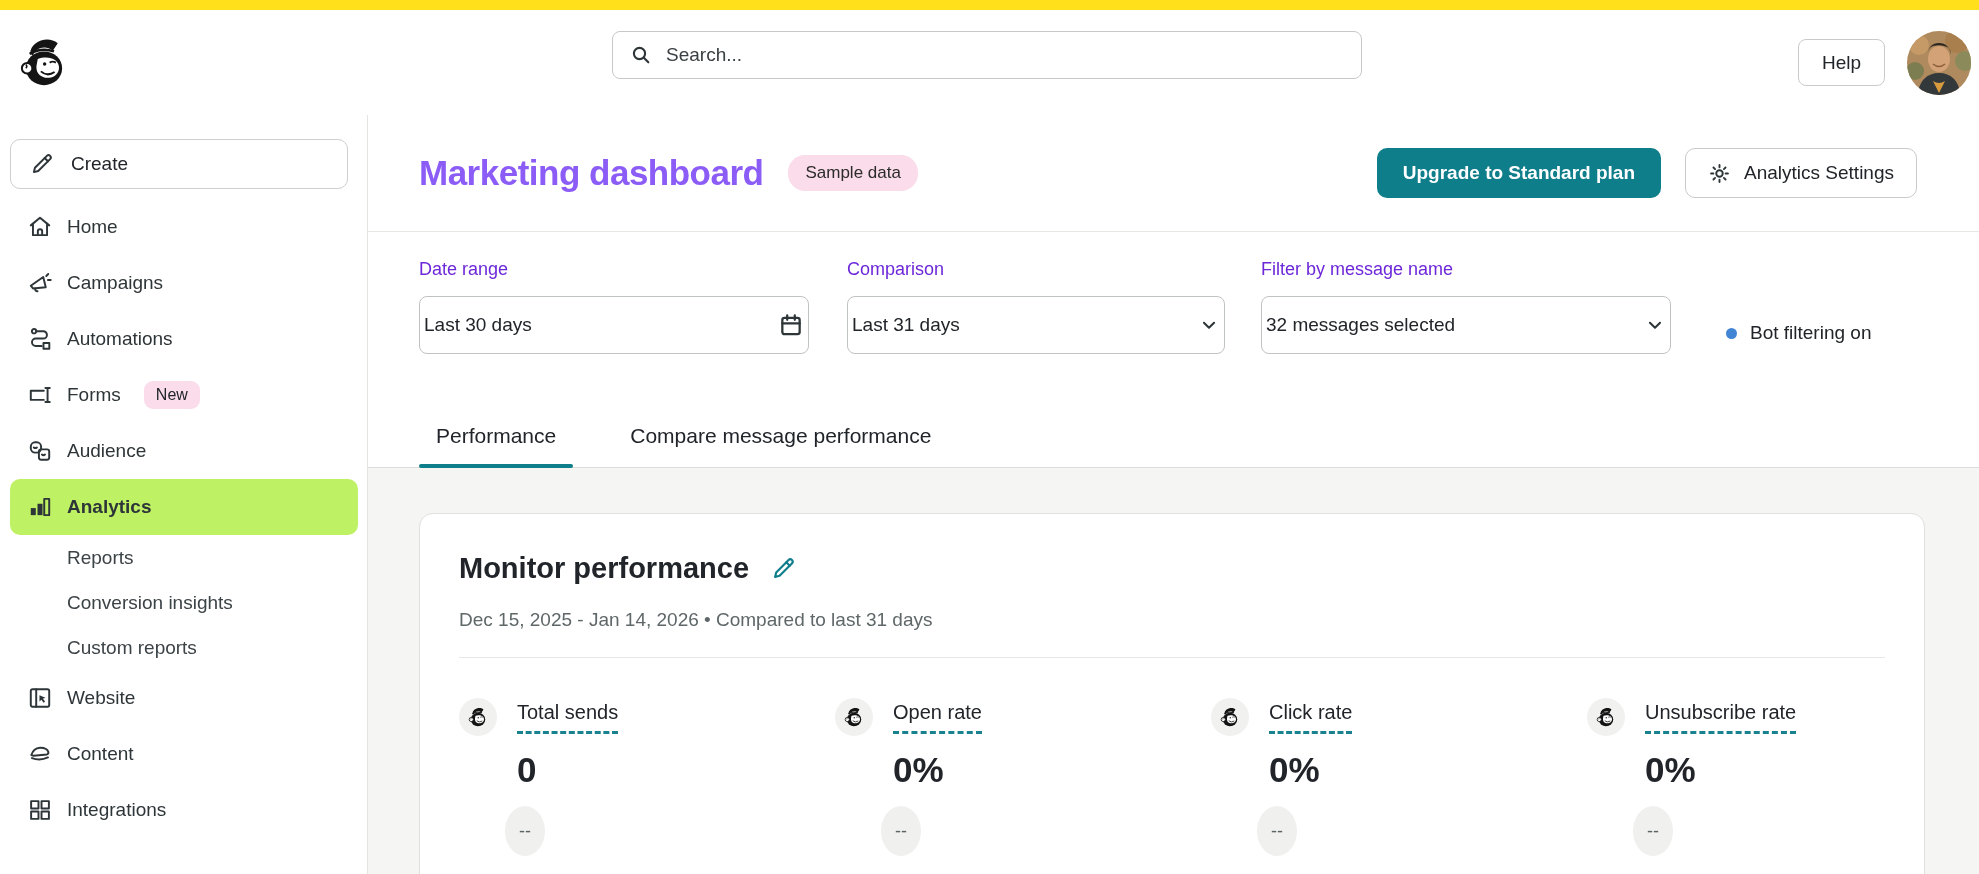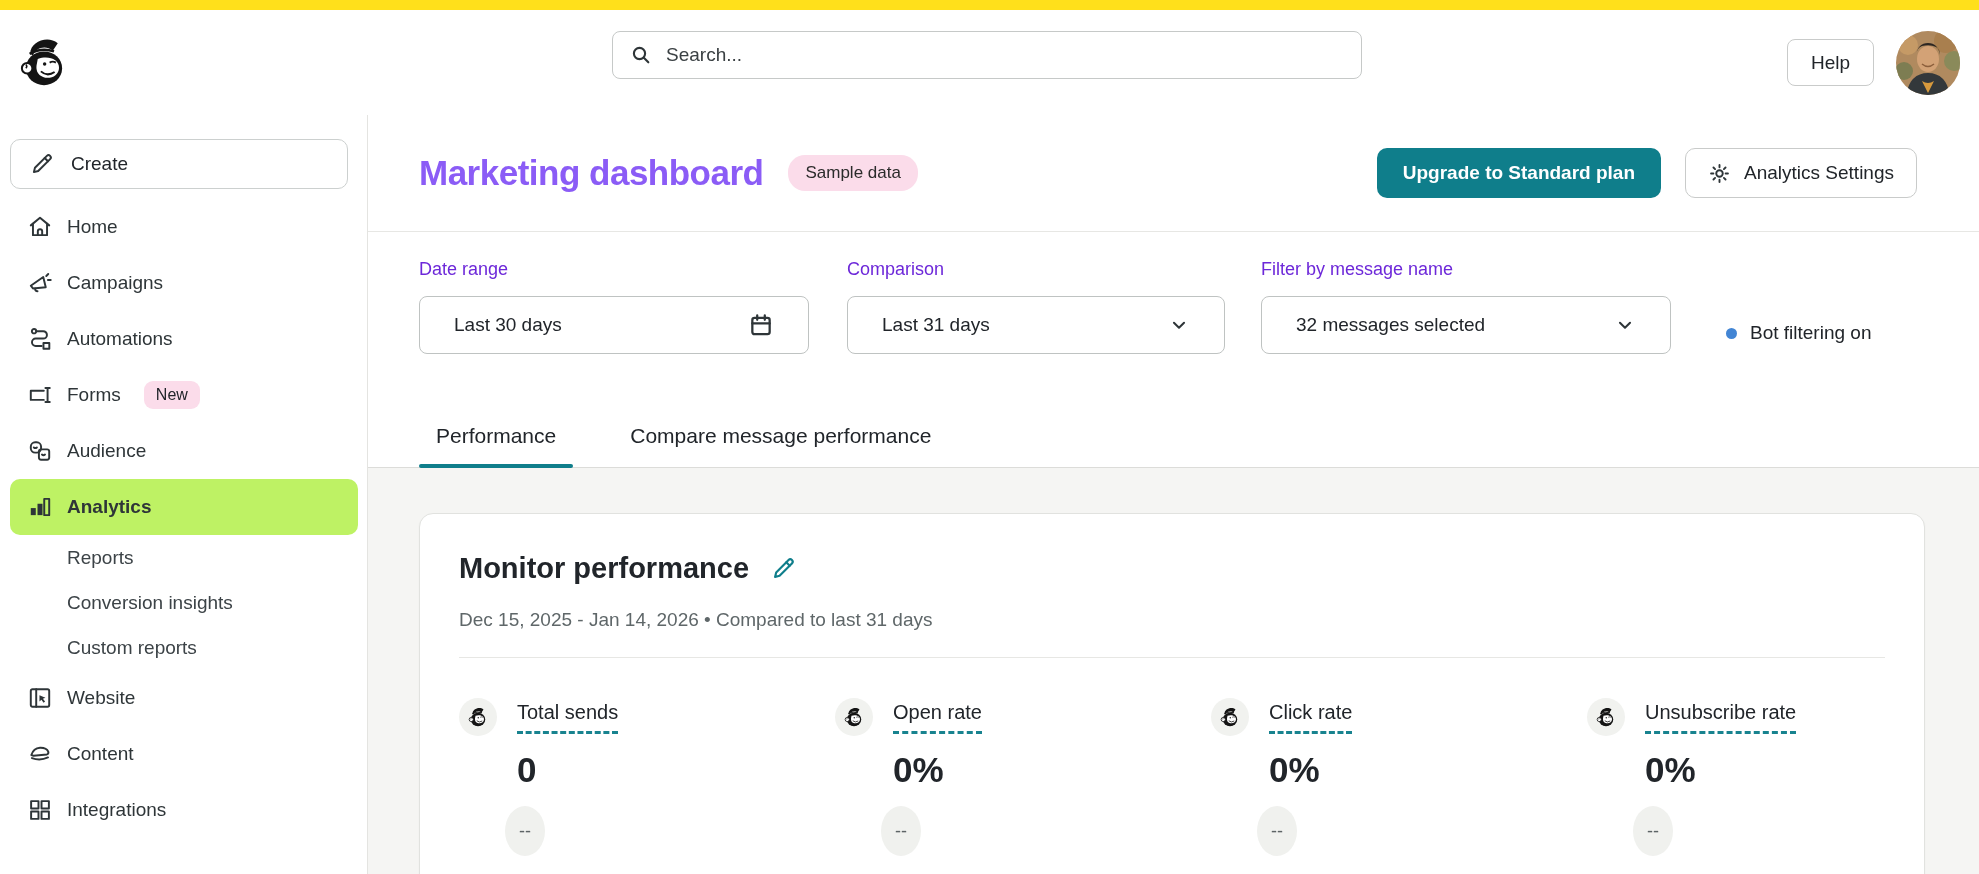--- a/index.html
+++ b/index.html
@@ -15,21 +15,21 @@
   .logo { position:absolute; left:14px; top:8px; width:68px; height:88px;
     display:flex; align-items:center; cursor:pointer; }
   .logo svg { width:60px; height:60px; }
   .search-wrap { position:absolute; left:612px; top:21px; width:750px; height:48px;
     border:1px solid #c6c9c8; border-radius:8px; background:#fff;
     display:flex; align-items:center; gap:13px; padding:0 16px; }
   .search-wrap svg { width:24px; height:24px; flex:0 0 auto; }
   .search-input { border:none; outline:none; font-size:19px; width:100%;
     color:#2e3538; background:transparent; font-family:inherit; }
   .search-input::placeholder { color:#3a4043; opacity:1; }
-  .top-right { position:absolute; right:19px; top:0; height:105px;
+  .top-right { position:absolute; right:8px; top:0; height:105px;
     display:flex; align-items:center; gap:22px; }
   .help-btn { height:47px; padding:0 23px; background:#fff; border:1px solid #c9cbca;
     border-radius:8px; font-size:19px; color:#21252a; cursor:pointer; font-family:inherit; }
   .avatar { width:64px; height:64px; border-radius:50%; overflow:hidden; cursor:pointer;
     flex:0 0 auto; }
   .avatar svg { width:64px; height:64px; display:block; }
 
   
   .body-row { flex:1; display:flex; min-height:0; }
 
@@ -67,21 +67,21 @@
     display:flex; align-items:center; gap:13px; cursor:pointer; font-family:inherit; }
   .hdivider { height:1px; background:#e7e7e4; flex:0 0 auto; }
 
   
   .filter-row { height:151px; flex:0 0 auto; display:flex; align-items:flex-start;
     padding:27px 0 0 51px; }
   .filter-group { display:flex; flex-direction:column; }
   .filter-label { font-size:18px; color:#6d28d9; margin-bottom:16px; }
   .filter-control { height:58px; border:1px solid #bfc3c2; border-radius:8px;
     background:#fff; display:flex; align-items:center; justify-content:space-between;
-    padding:0 34px; font-size:19px; color:#21252a; cursor:pointer;gap:20px; }
+    padding:0 4px; font-size:19px; color:#21252a; cursor:pointer;gap:20px; }
   .fg-date { width:390px; margin-right:38px; }
   .fg-cmp  { width:378px; margin-right:36px; }
   .fg-msg  { width:410px; }
   .filter-control svg { flex:0 0 auto; }
   .bot-filter { display:flex; align-items:center; gap:13px; margin:63px 0 0 55px;
     font-size:19px; color:#21252a; }
   .bot-dot { width:11px; height:11px; border-radius:50%;
     background:var(--status-blue,#4285d4); }
 
   

